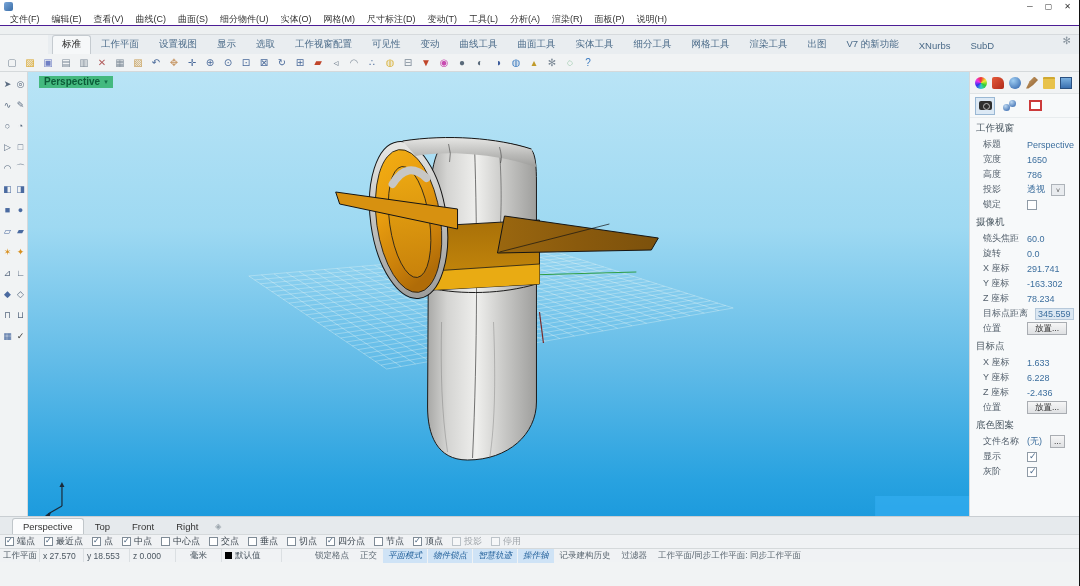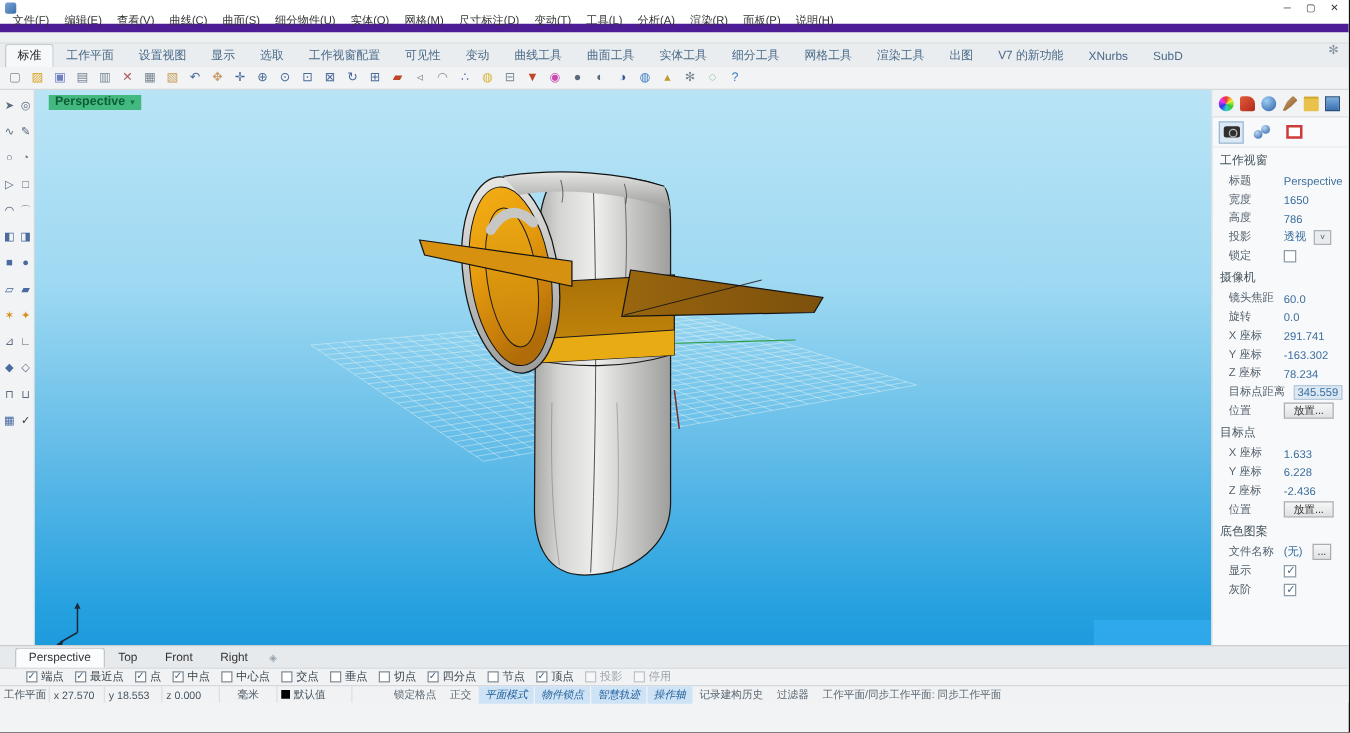--- a/index.html
+++ b/index.html
@@ -5,30 +5,30 @@
   html,body{margin:0;padding:0;background:#222;}
   *{box-sizing:border-box;font-family:"Liberation Sans","DejaVu Sans",sans-serif;}
   .app{position:relative;width:1080px;height:586px;background:#f1f3f4;overflow:hidden;border-right:1px solid #111;}
   
   .titlebar{height:13px;background:#fff;display:flex;align-items:center;padding:0 4px;font-size:9px;color:#222;}
   .app-icon{width:9px;height:9px;background:linear-gradient(135deg,#7aa6d8,#3a6ea8);border-radius:2px;margin-right:4px;flex:none;}
   .title-text{white-space:nowrap;overflow:hidden;}
   .wincontrols{margin-left:auto;display:flex;gap:12px;font-size:8px;color:#333;padding-right:4px;}
   .wincontrols span{cursor:default;}
   
-  .menubar{height:13px;background:#fff;display:flex;align-items:center;padding:0 4px;border-bottom:7px solid #4c1d95;}
+  .menubar{height:13px;background:#fff;display:flex;align-items:center;padding:0 4px;border-bottom:1px solid #4c1d95;}
   .menu-item{font-size:9px;color:#333;padding:0 6px;white-space:nowrap;}
   
   .cmdarea{background:#f3f5f6;border-bottom:1px solid #cfd4d7;}
   .cmd-history{height:12px;font-size:9px;color:#7a868f;padding:1px 4px 0 4px;white-space:nowrap;}
   .cmd-input{height:12px;font-size:9px;color:#39424a;padding:0 4px;display:flex;align-items:center;}
   .caret{display:inline-block;width:1px;height:9px;background:#333;margin-left:2px;}
   .cmd-strip{height:9px;background:#edf0f1;border-bottom:1px solid #d6dadd;}
   
-  .ribbon{height:19px;background:#e9edf0;display:flex;align-items:flex-start;padding:0 4px;}
+  .ribbon{height:19px;background:#e9edf0;display:flex;align-items:flex-start;padding:0 4px;margin-left:48px;}
   .rtabs{display:flex;align-items:flex-end;}
   .rtab{font-size:9.5px;color:#4a6a88;padding:2px 9px 3px 9px;white-space:nowrap;border:1px solid transparent;border-bottom:none;border-radius:3px 3px 0 0;}
   .rtab.active{background:#f6f8f9;border-color:#c5cbd0;color:#222;}
   .ribbon-gear{margin-left:auto;font-size:10px;color:#8a96a0;padding:0 4px 2px 0;}
   
   .toolbar{height:18px;background:#f1f3f4;border-bottom:1px solid #d5d9db;display:flex;align-items:center;padding:0 3px;}
   .tbicon{width:16px;height:15px;font-size:10px;line-height:15px;text-align:center;margin:0 1px;flex:none;}
   
   .main{display:flex;height:444px;}
   .left-toolbar{width:28px;background:#f1f3f4;border-right:1px solid #d5d9db;display:grid;grid-template-columns:13px 13px;grid-auto-rows:21px;padding:2px 0 0 1px;align-content:start;}
@@ -69,21 +69,21 @@
   .pcheck{width:10px;height:10px;border:1px solid #8f9ba6;background:#fff;flex:none;position:relative;}
   .pcheck.checked::after{content:"✓";position:absolute;left:1px;top:-2px;font-size:9px;color:#4a6a8c;}
   .pbtn{width:50px;height:13px;font-size:8.5px;color:#333;background:linear-gradient(#f6f6f6,#dfe1e3);border:1px solid #a9adb2;padding:0;line-height:11px;}
   .pbtn.small{width:15px;margin-left:auto;margin-right:2px;}
   
   .vp-tabs{height:18px;background:#e6eaed;border-top:1px solid #c9ced2;display:flex;align-items:flex-end;padding-left:12px;}
   .vptab{font-size:9.5px;color:#333;padding:2px 10px;border:1px solid transparent;border-bottom:none;border-radius:3px 3px 0 0;white-space:nowrap;}
   .vptab.active{background:#fbfcfd;border-color:#c0c6ca;}
   .vptab-add{font-size:8px;color:#9aa4ac;padding:0 6px 3px 6px;}
   
-  .osnap{height:14px;background:#f0f2f4;border-top:1px solid #d5d9db;display:flex;padding-left:21px;gap:9px;}
+  .osnap{height:14px;background:#f0f2f4;border-top:1px solid #d5d9db;display:flex;padding-left:5px;gap:9px;}
   .oitem{display:flex;align-items:center;gap:3px;font-size:9px;color:#39434c;white-space:nowrap;}
   .oitem.disabled{opacity:.45;}
   .ocb{width:9px;height:9px;border:1px solid #7f8b96;background:#fff;position:relative;flex:none;}
   .ocb.checked::after{content:"✓";position:absolute;left:0px;top:-2px;font-size:8px;color:#3d5a77;}
   
   .statusbar{height:14px;background:#f0f2f4;border-top:1px solid #d5d9db;display:flex;align-items:center;font-size:8.5px;color:#4a5660;}
   .sfield{border-right:1px solid #dbdfe2;height:100%;display:flex;align-items:center;justify-content:flex-start;padding:0 3px;white-space:nowrap;flex:none;}
   .sw-cplane{width:40px;}.sw-x{width:44px;}.sw-y{width:46px;}.sw-z{width:46px;}.sw-units{width:46px;justify-content:center;}.sw-layer{width:60px;}
   .layer-swatch{width:7px;height:7px;background:#000;margin-right:3px;flex:none;}
   .stoggles{display:flex;align-items:center;margin-left:28px;gap:1px;height:100%;}

